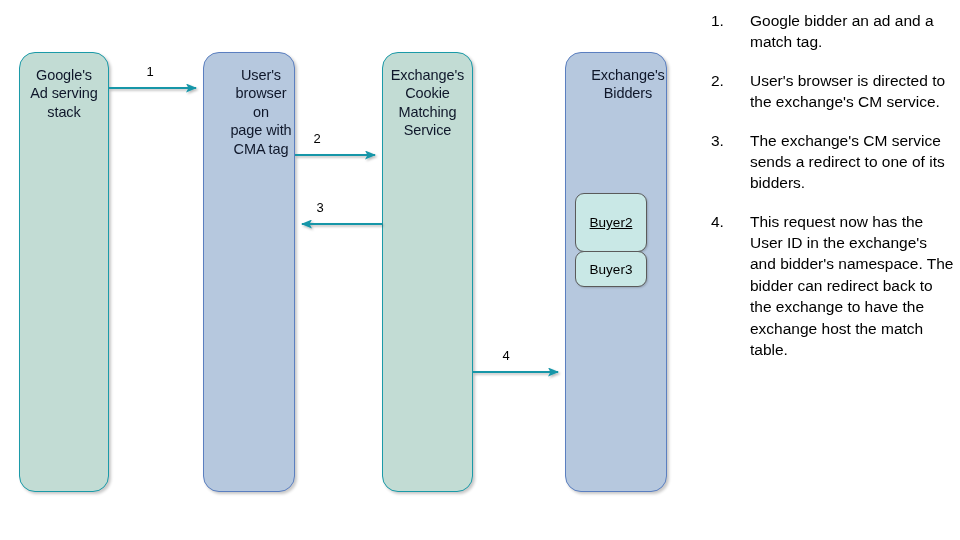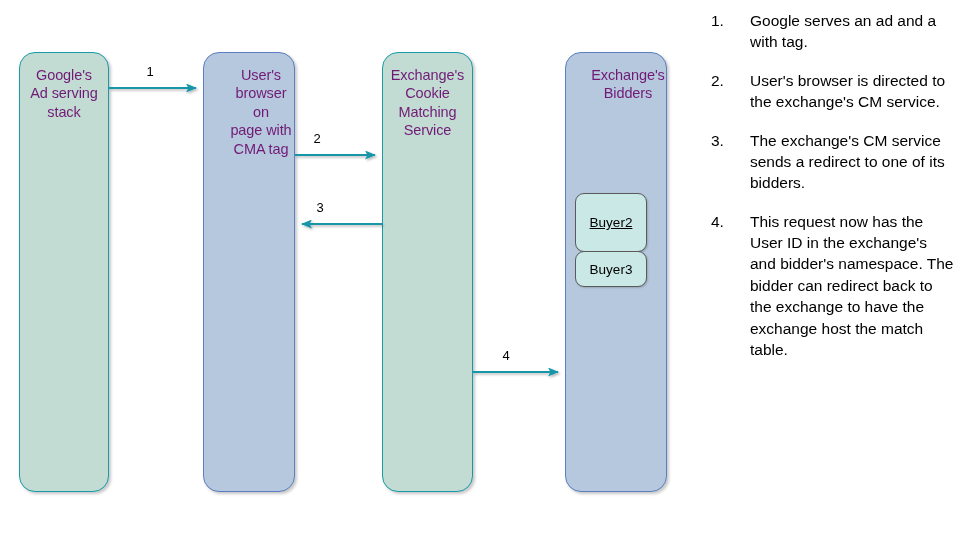--- a/index.html
+++ b/index.html
@@ -37,21 +37,21 @@
   }
   .pillar.blue {
     background: #b6c8de;
     border-color: #5b7fc0;
     padding-left: 24px;
   }
   .pillar-label {
     text-align: center;
     font-size: 14.5px;
     line-height: 1.27;
-    color: #701a75;
+    color: #0f172a;
     padding-top: 13px;
     white-space: pre-line;
     letter-spacing: -0.1px;
   }
 
   
   .buyer {
     position: absolute;
     box-sizing: border-box;
     background: #c9e8e6;
@@ -174,21 +174,21 @@
 
   <div class="arrow-num" style="left:140px; top:64px;">1</div>
   <div class="arrow-num" style="left:307px; top:131px;">2</div>
   <div class="arrow-num" style="left:310px; top:200px;">3</div>
   <div class="arrow-num" style="left:496px; top:348px;">4</div>
 
   <div id="legend">
 
     <div class="legend-item">
       <div class="legend-num">1.</div>
-      <div class="legend-text">Google serves an ad and a with tag.</div>
+      <div class="legend-text">Google bidder an ad and a match tag.</div>
     </div>
 
     <div class="legend-item">
       <div class="legend-num">2.</div>
       <div class="legend-text">User's browser is directed to the exchange's CM service.</div>
     </div>
 
     <div class="legend-item">
       <div class="legend-num">3.</div>
       <div class="legend-text">The exchange's CM service sends a redirect to one of its bidders.</div>

